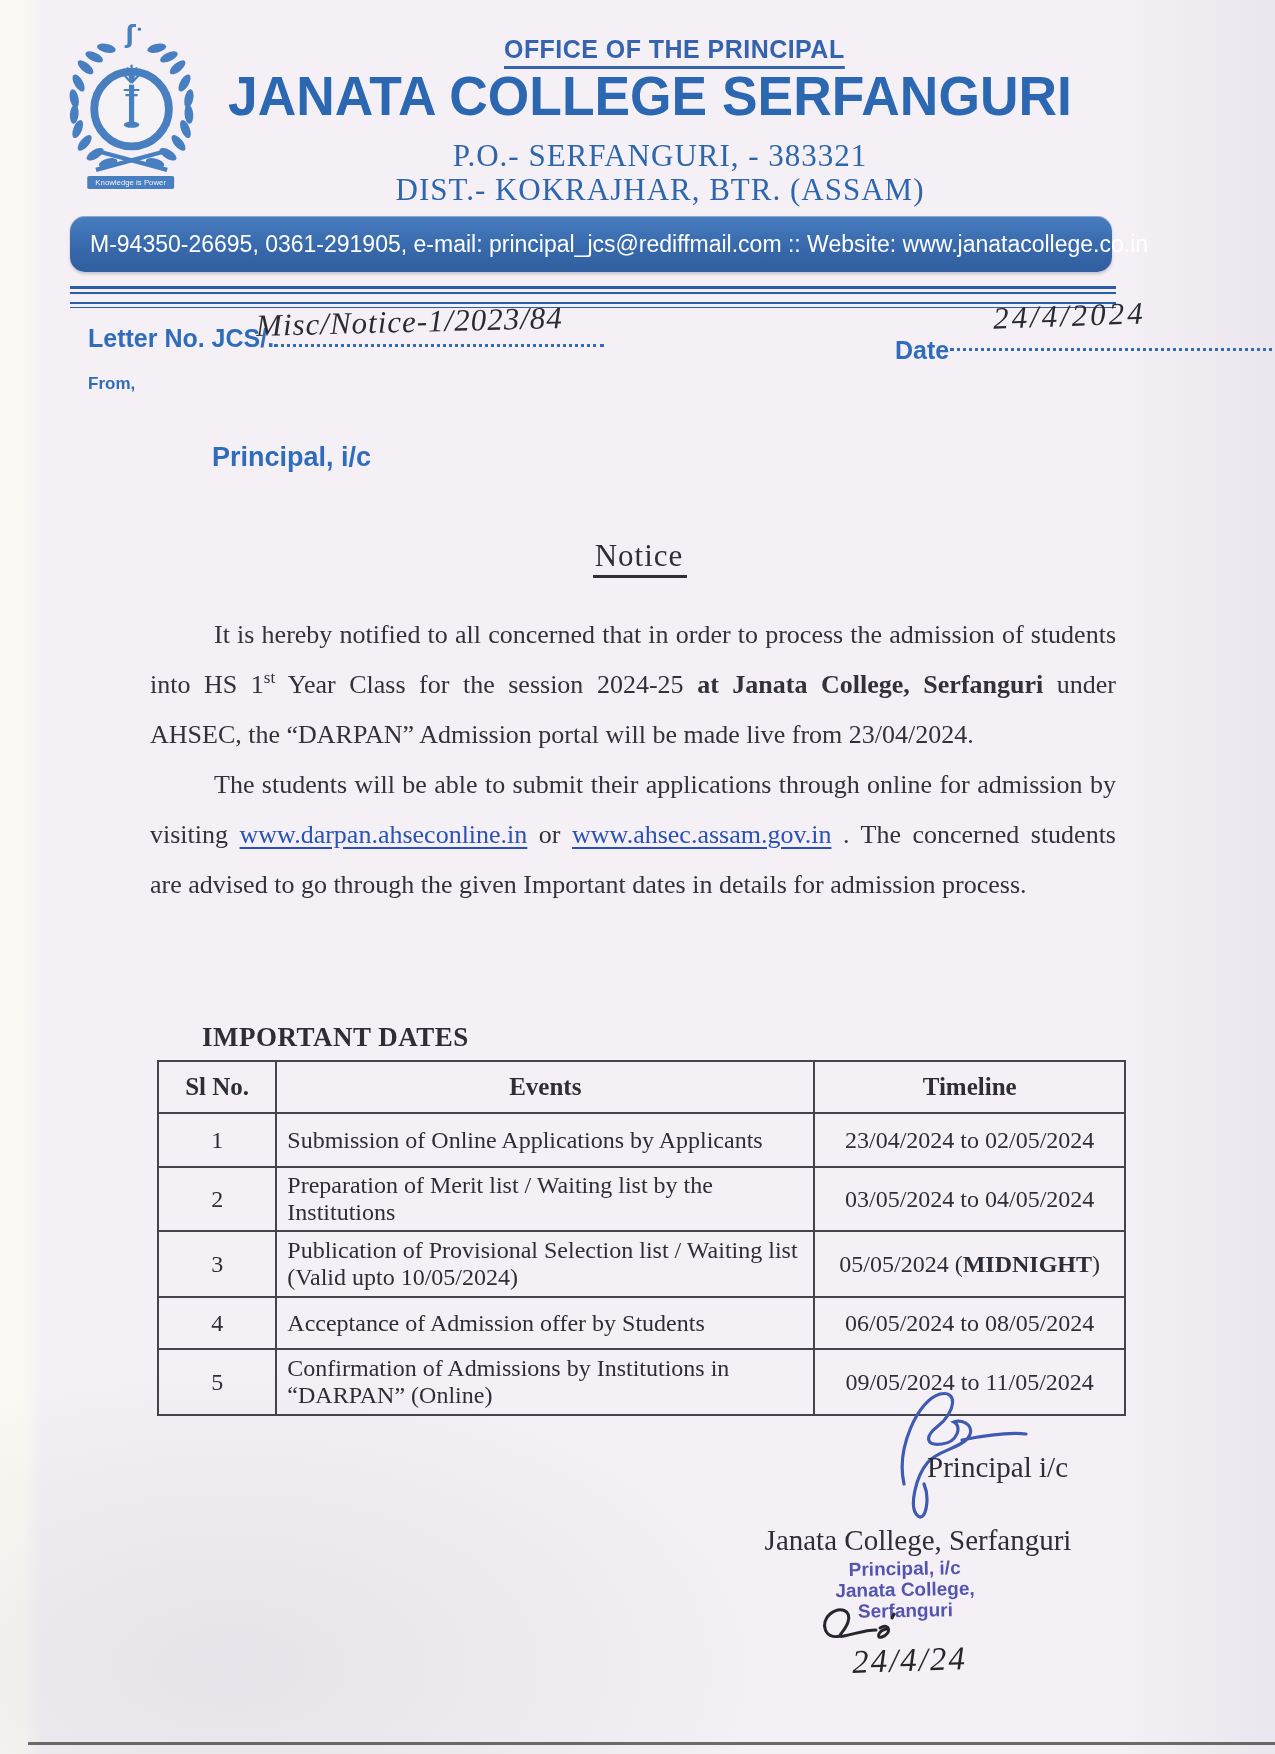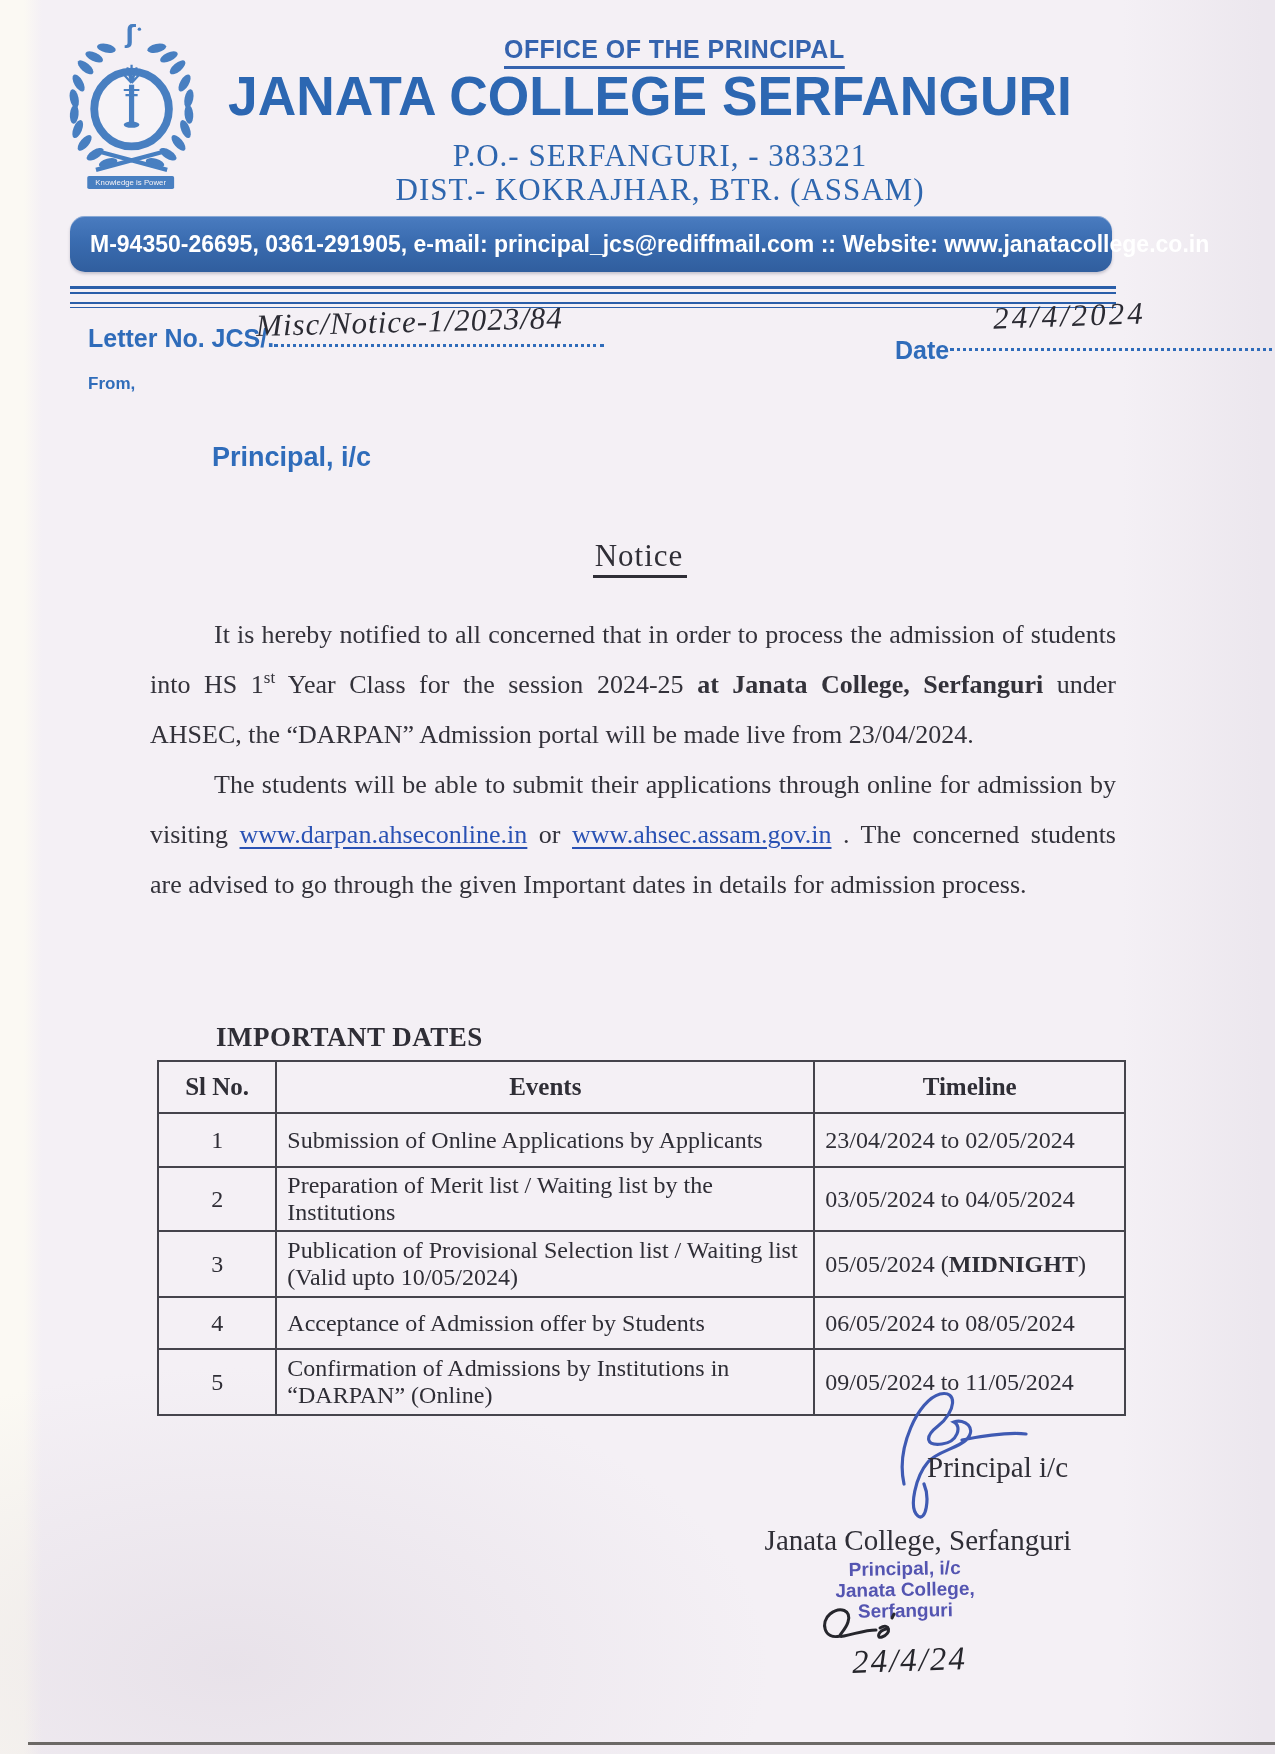--- a/index.html
+++ b/index.html
@@ -17,21 +17,21 @@
     font-size:26px;color:#3563ae;letter-spacing:.5px;border-bottom:3px solid #3563ae;padding-bottom:1px;
     transform:scaleX(.96);transform-origin:left;}
   .college{left:228px;top:64px;width:900px;font-family:"Liberation Sans",sans-serif;font-weight:bold;
     font-size:55px;color:#2c67b2;letter-spacing:0px;white-space:nowrap;transform:scaleX(.97);transform-origin:left;}
   .addr{left:180px;top:138px;width:960px;text-align:center;font-size:31px;color:#2e66ae;letter-spacing:1px;}
   .addr2{top:172px;}
   .contactbar{left:70px;top:216px;width:1042px;height:56px;border-radius:15px;
     background:linear-gradient(180deg,#4a7cc0 0%,#3a6cb0 45%,#305e9e 100%);
     box-shadow:0 2px 3px rgba(60,60,90,.25), inset 0 1px 0 rgba(255,255,255,.35);}
   .contactbar span{display:block;padding:0 0 0 20px;line-height:56px;color:#ffffff;
-    font-family:"Liberation Sans",sans-serif;font-weight:bold;font-size:23px;white-space:nowrap;}
+    font-family:"Liberation Sans",sans-serif;font-weight:normal;font-size:23px;white-space:nowrap;}
   .rules{left:70px;top:286px;width:1046px;}
   .rules div{background:#2a5ea9;}
   .r1{height:3px;margin-bottom:3px;}
   .r2{height:2px;margin-bottom:8px;}
   .r3{height:2px;margin-bottom:3px;}
   .r4{height:1px;}
   
   .bluelabel{font-family:"Liberation Sans",sans-serif;font-weight:bold;color:#2f6cba;}
   .letter-row{left:88px;top:320px;width:1110px;height:46px;font-size:25px;}
   .leader{display:inline-block;border-bottom:3px dotted #2f6cba;height:24px;vertical-align:baseline;}
@@ -45,27 +45,27 @@
   
   .notice-title{left:0;top:538px;width:1280px;text-align:center;font-size:31px;letter-spacing:1px;
     color:#2f2e36;}
   .notice-title span{border-bottom:3px solid #2f2e36;padding:0 4px 2px 2px;}
   .body-text{left:150px;top:610px;width:966px;font-size:26px;line-height:50px;text-align:justify;color:#33323a;}
   .body-text p{margin:0;text-indent:64px;}
   .btxt-bold{font-weight:bold;}
   .doclink{color:#2a52b4;text-decoration:underline;text-underline-offset:4px;cursor:pointer;}
   sup{font-size:17px;line-height:0;}
   
-  .dates-heading{left:216px;top:1022px;font-size:27px;font-weight:bold;color:#2f2e36;letter-spacing:.5px;}
+  .dates-heading{left:202px;top:1022px;font-size:27px;font-weight:bold;color:#2f2e36;letter-spacing:.5px;}
   .dates-table{left:157px;top:1060px;width:969px;border-collapse:collapse;font-size:24px;color:#2f2e36;}
   .dates-table th,.dates-table td{border:2px solid #45444c;padding:4px 10px;}
   .dates-table th{font-size:25px;font-weight:bold;text-align:center;height:44px;padding:3px 6px;}
   .col-sl{width:104px;text-align:center;}
   .col-ev{width:560px;text-align:left;padding-left:12px;}
-  .col-tl{width:305px;text-align:left;}
+  .col-tl{width:305px;text-align:center;}
   .rh1 td{height:44px;} .rh2 td{height:52px;} .rh3 td{height:56px;} .rh4 td{height:42px;} .rh5 td{height:56px;}
   
   .sig-ink{left:866px;top:1388px;}
   .sig-title{left:768px;top:1451px;width:300px;text-align:right;font-size:29px;color:#2f2e36;}
   .sig-college{left:718px;top:1524px;width:400px;text-align:center;font-size:29px;color:#2f2e36;}
   .stamp{left:760px;top:1558px;width:290px;text-align:center;color:#4748ac;
     font-family:"Liberation Sans",sans-serif;font-weight:bold;font-size:19px;line-height:21px;
     transform:rotate(-1deg);opacity:.92;}
   .initials-ink{left:818px;top:1600px;}
   .hand-date2{left:852px;top:1642px;font-size:33px;transform:rotate(-2deg);letter-spacing:2px;color:#26262c;}

